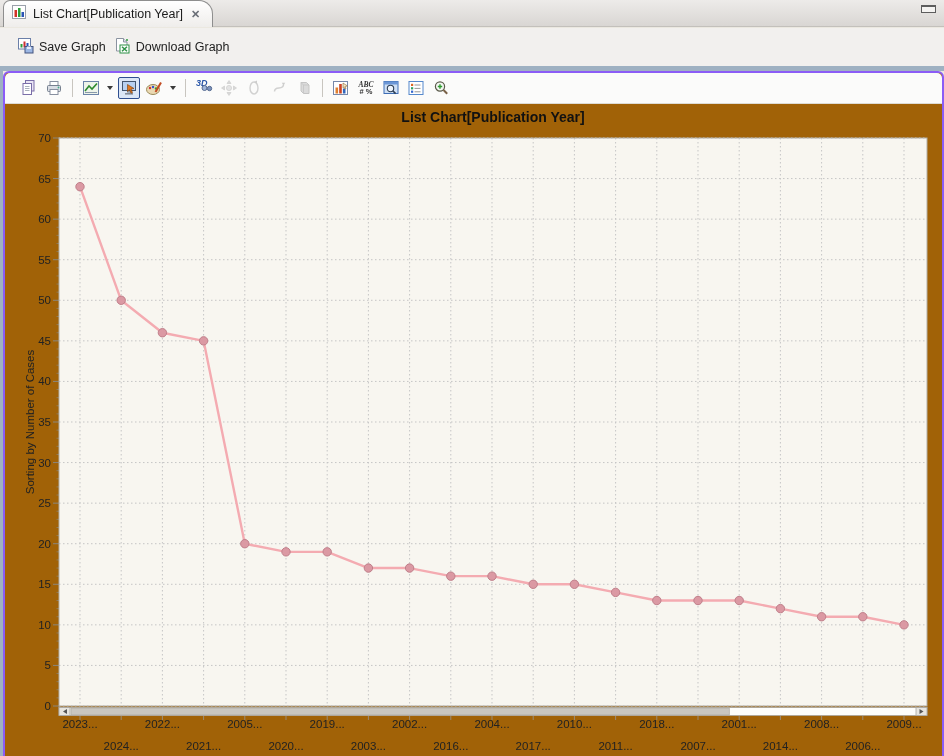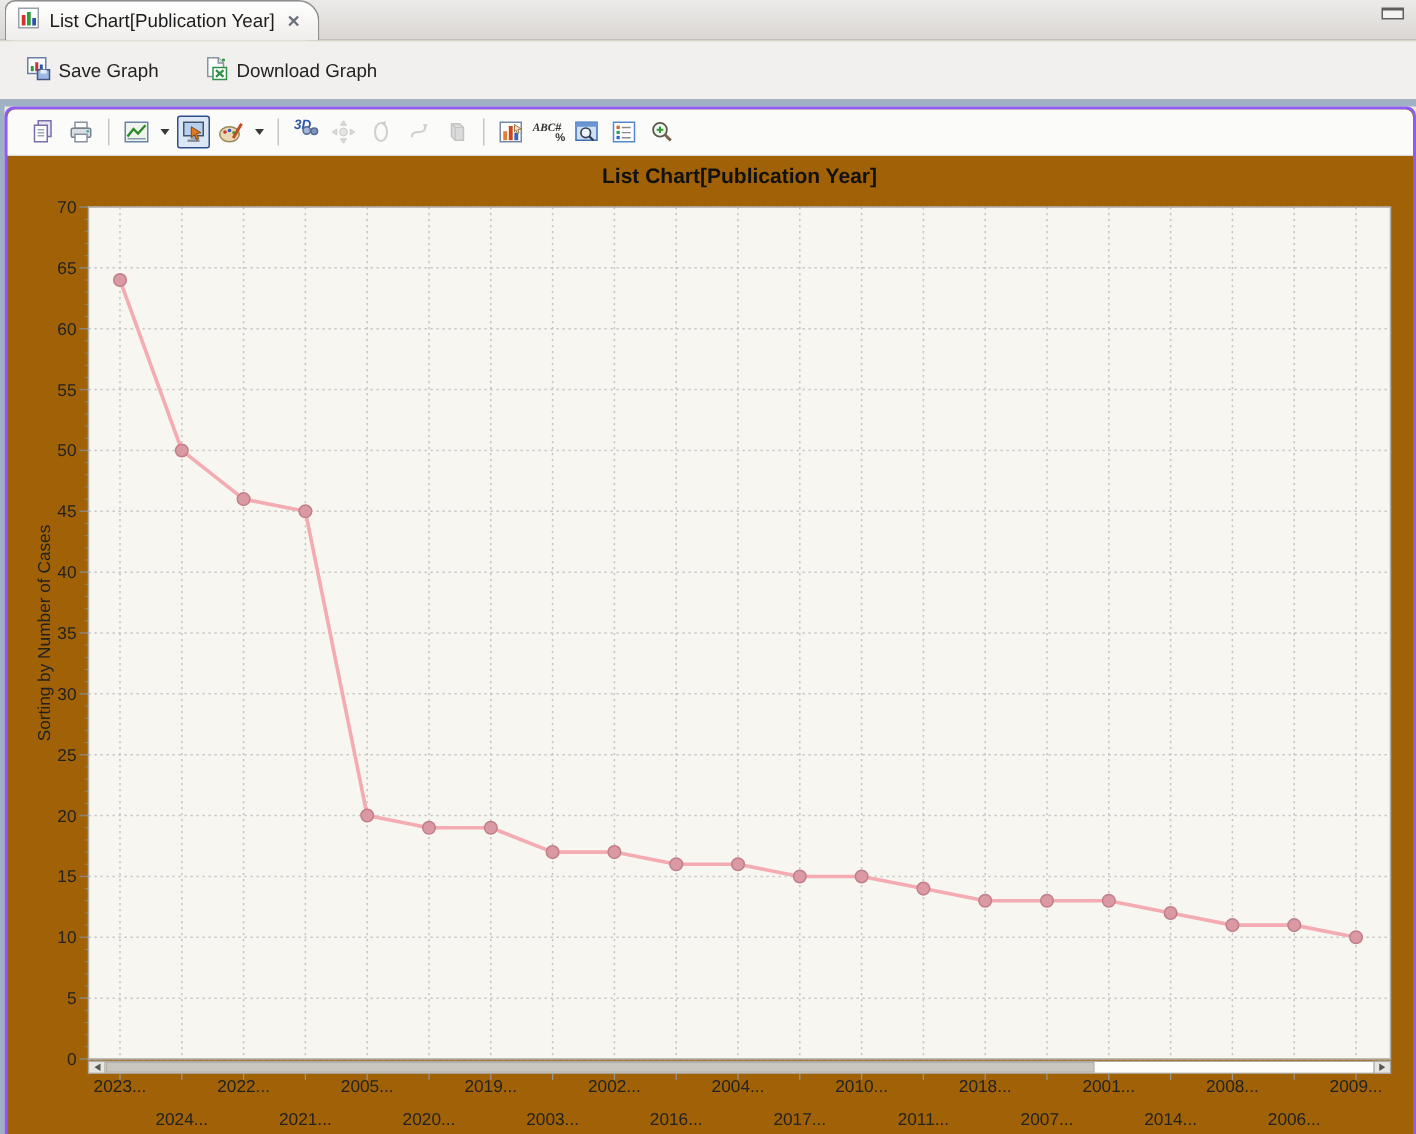--- a/index.html
+++ b/index.html
@@ -14,21 +14,21 @@
     background:linear-gradient(#ffffff,#efedeb);
     border:1px solid #8e8e8e; border-bottom:none;
     border-radius:7px 14px 0 0; }
   .tab-label { font-size:12.5px; color:#1c1c1c; }
   .tab-close { font-size:11px; color:#6b7078; font-weight:bold; padding:1px 2px; cursor:default; }
   .min-box { position:absolute; right:8px; top:5px; width:15px; height:8px;
     border:1px solid #5d5d5d; border-top-width:2px; background:#f4f3f1; }
 
   
   .actions-bar { position:absolute; left:0; top:28px; width:944px; height:38px;
-    background:#f2f0ee; display:flex; align-items:center; gap:22px; padding-left:13px; }
+    background:#f2f0ee; display:flex; align-items:center; gap:0; padding-left:13px; }
   .action-btn { display:flex; align-items:center; gap:5px; font-size:12.5px; color:#222;
     padding:3px 4px; border-radius:3px; }
 
   
   .sash { position:absolute; left:0; top:66px; width:944px; height:5px; background:#9fb1c2; }
   .left-border { position:absolute; left:0; top:66px; width:3px; height:690px; background:#9fb1c2; }
 
   
   .panel { position:absolute; left:3px; top:71px; width:941px; height:701px;
     background:#a16207; border:2px solid #8b5cf6; border-radius:6px 6px 0 0; }
@@ -38,21 +38,21 @@
     border:1px solid transparent; border-radius:2px; position:relative; }
   .tbtn.selected { border-color:#2f4f8f; background:#dce7f6; }
   .tbtn.disabled { opacity:.5; filter:grayscale(1); }
   .sep { width:1px; height:18px; background:#c8c5bf; margin:0 4px; }
   .caret { width:10px; height:22px; display:flex; align-items:center; justify-content:center; }
   .caret i { display:block; width:0; height:0; border-left:3.5px solid transparent;
     border-right:3.5px solid transparent; border-top:4px solid #3a3a3a; }
   .txt3d { font-size:9px; font-weight:bold; font-style:italic; color:#2b57a8;
     position:absolute; top:0; left:2px; }
   .tool3d { position:absolute; bottom:2px; right:1px; }
-  .abc-stack { display:flex; align-items:flex-start; line-height:7px; }
+  .abc-stack { display:flex; flex-direction:column; align-items:center; line-height:7px; }
   .abc-stack .l1 { font-size:7.5px; font-style:italic; font-weight:bold; color:#333; font-family:"Liberation Serif", serif; }
   .abc-stack .l2 { font-size:7.5px; font-weight:bold; color:#333; }
 
   
   .chart-region { position:absolute; left:1px; top:32px; width:939px; height:652px; }
   .chart-title { position:absolute; left:53px; top:4px; width:868px; text-align:center;
     font-size:14px; font-weight:bold; color:#111; }
   .ylabel { position:absolute; left:24px; top:317px; transform:translate(-50%,-50%) rotate(-90deg);
     white-space:nowrap; font-size:11.5px; color:#222; }
   svg text { font-family:"Liberation Sans", sans-serif; }

